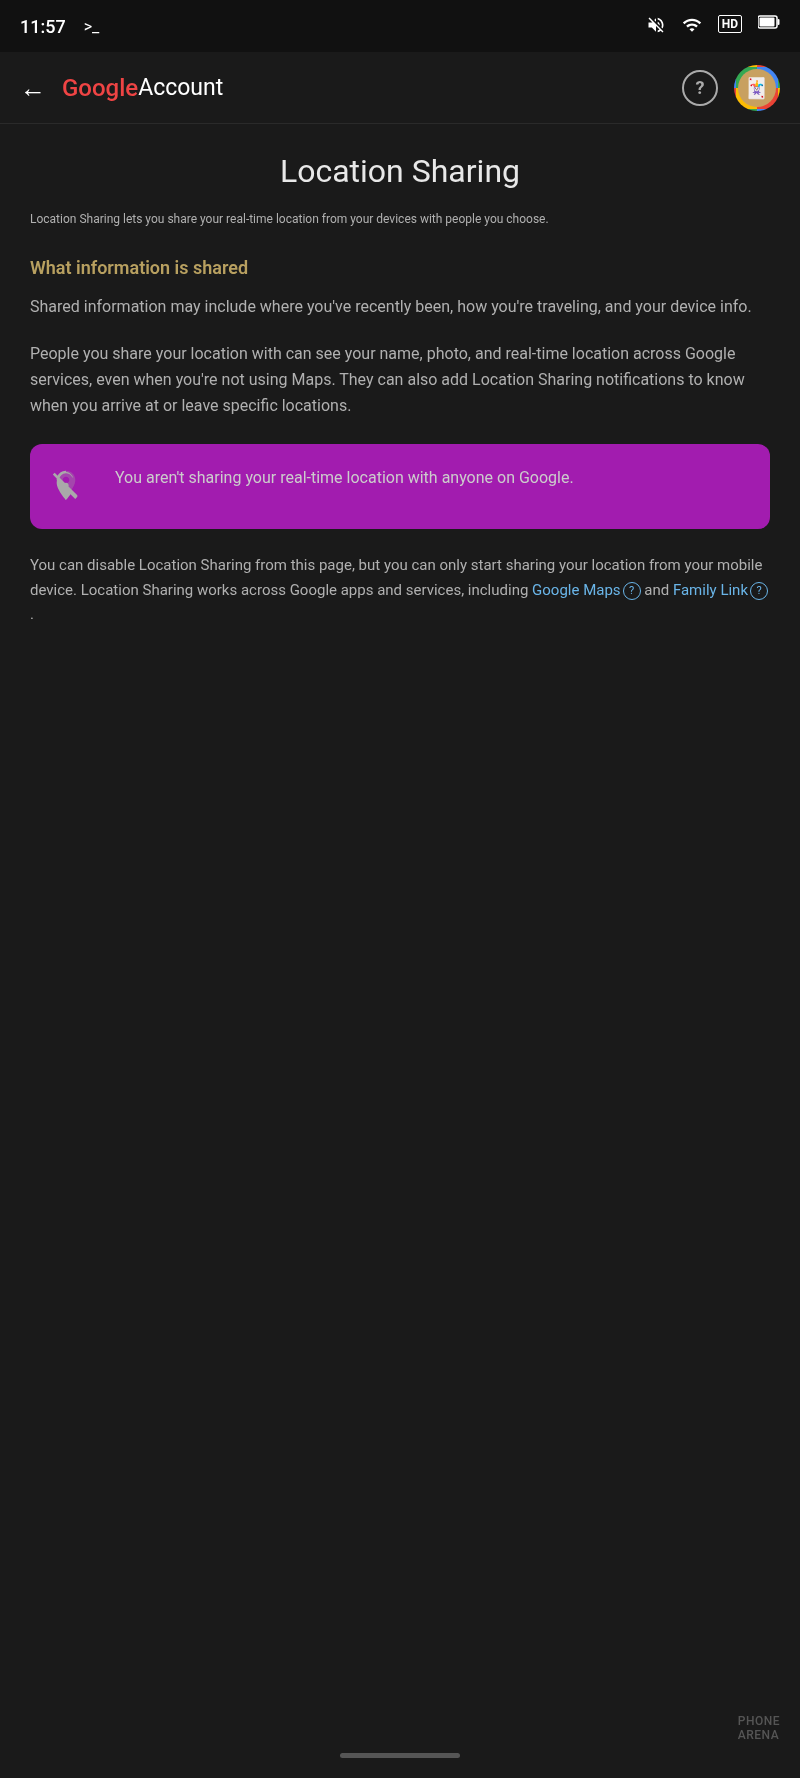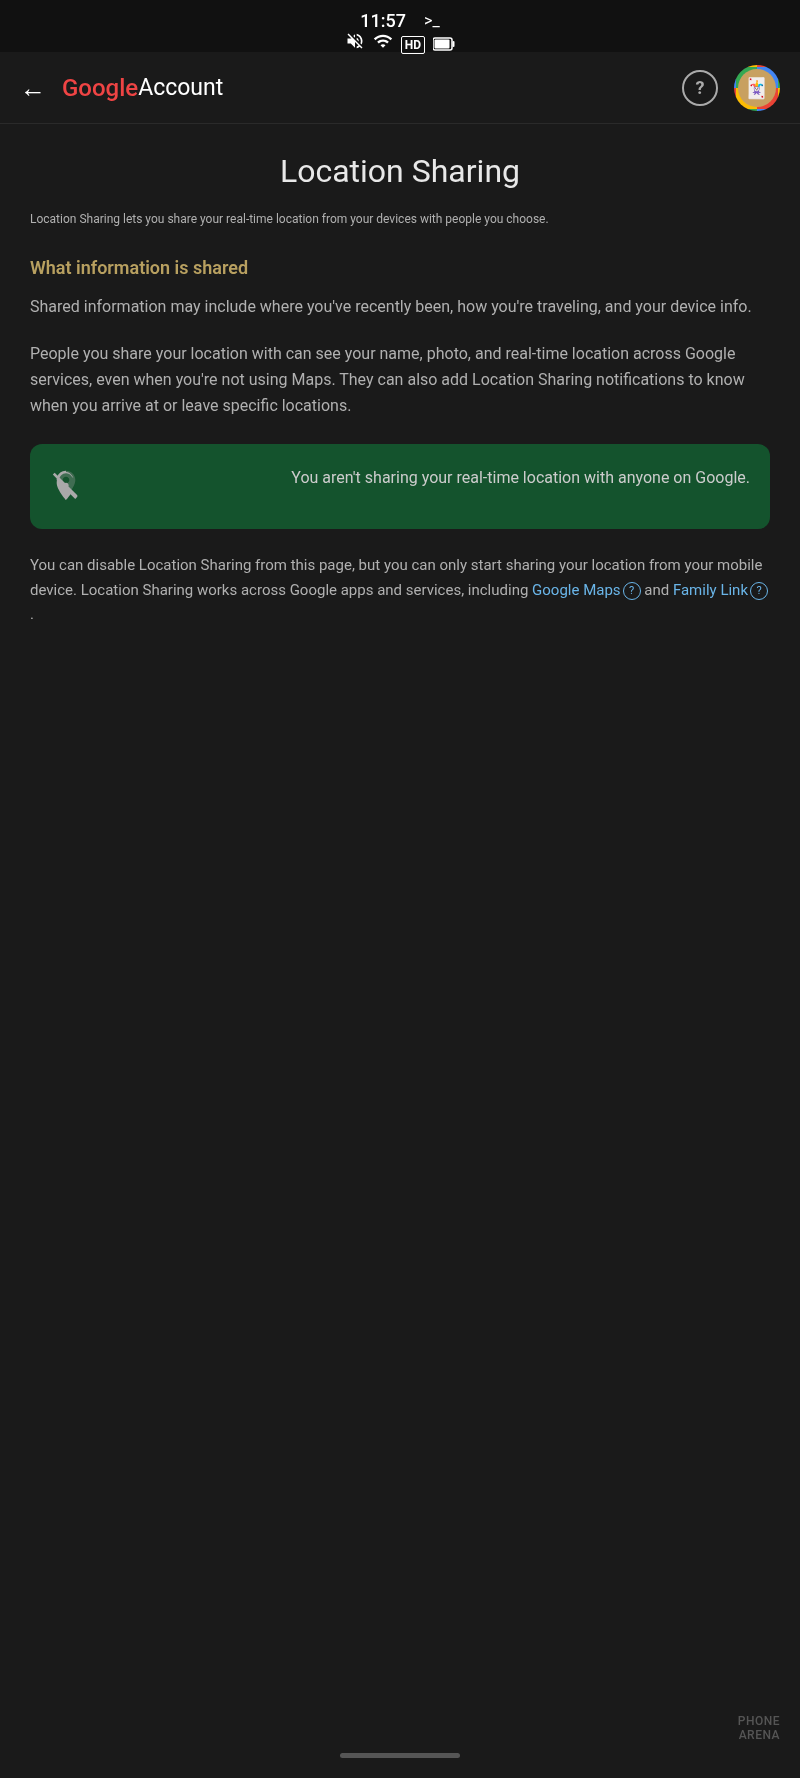--- a/index.html
+++ b/index.html
@@ -14,36 +14,35 @@
     }
 
     
     .status-bar {
       background-color: #111;
       display: flex;
       justify-content: space-between;
       align-items: center;
       padding: 10px 20px;
       height: 52px;
-      flex-direction: column;
     }
     .status-time {
       color: #fff;
       font-size: 18px;
       font-weight: 500;
     }
     .status-terminal {
       color: #fff;
       font-size: 16px;
       margin-left: 10px;
     }
     .status-icons {
       display: flex;
-      align-items: flex-end;
-      gap: 8px;
+      align-items: flex-start;
+      gap: 16px;
     }
     .status-icon {
       color: #fff;
       font-size: 14px;
     }
 
     
     .app-bar {
       background-color: #1a1a1a;
       display: flex;
@@ -143,28 +142,27 @@
     }
 
     .body-text {
       font-size: 16px;
       color: #b0b0b0;
       line-height: 1.65;
       margin-bottom: 20px;
     }
 
     .location-status-box {
-      background-color: #14532d;
+      background-color: #a21caf;
       border-radius: 12px;
       padding: 22px 20px;
       display: flex;
       align-items: flex-start;
-      gap: 20px;
+      gap: 33px;
       margin: 24px 0;
-      justify-content: space-between;
     }
     .location-off-icon {
       color: #aaa;
       font-size: 28px;
       flex-shrink: 0;
       margin-top: 2px;
     }
     .location-status-text {
       font-size: 16px;
       color: #ccc;
@@ -229,21 +227,20 @@
     }
 
     .watermark {
       position: fixed;
       bottom: 36px;
       right: 20px;
       color: #555;
       font-size: 12px;
       font-weight: 500;
       letter-spacing: 0.5px;
-      text-align: right;
     }
   </style>
 </head>
 <body>
 
 <div class="status-bar">
   <div style="display:flex; align-items:center; gap:8px;">
     <span class="status-time">11:57</span>
     <span class="status-terminal">&gt;_</span>
   </div>

